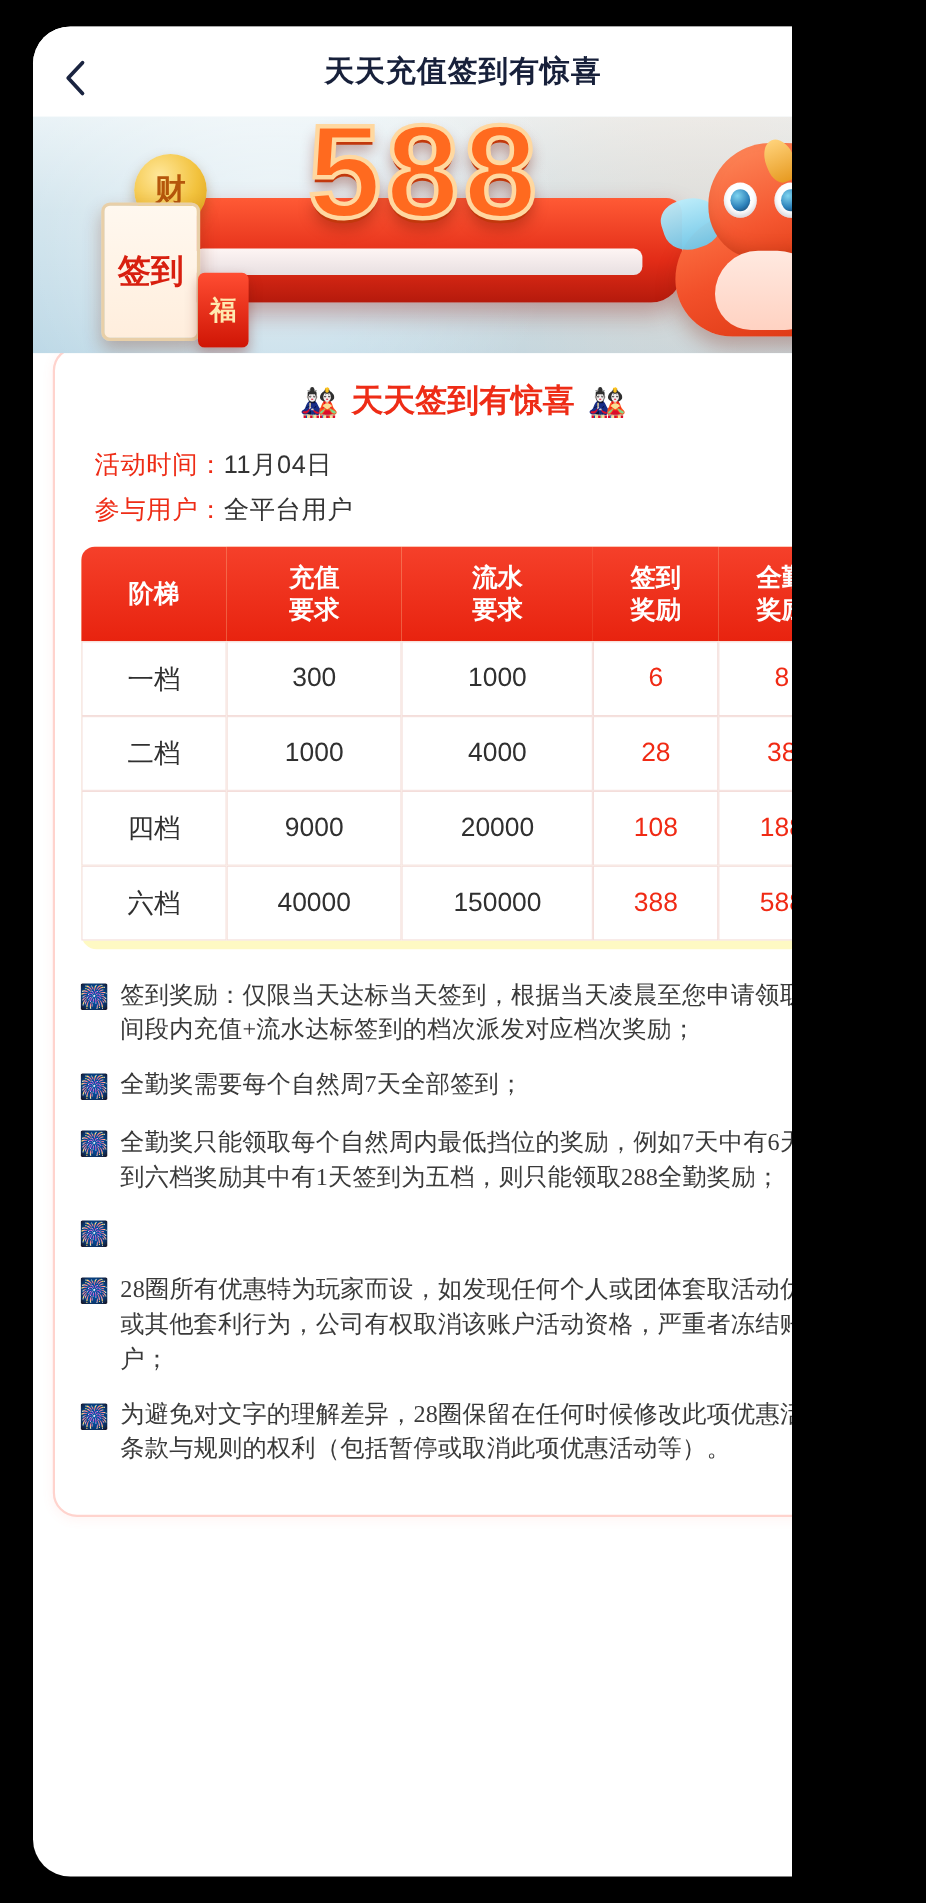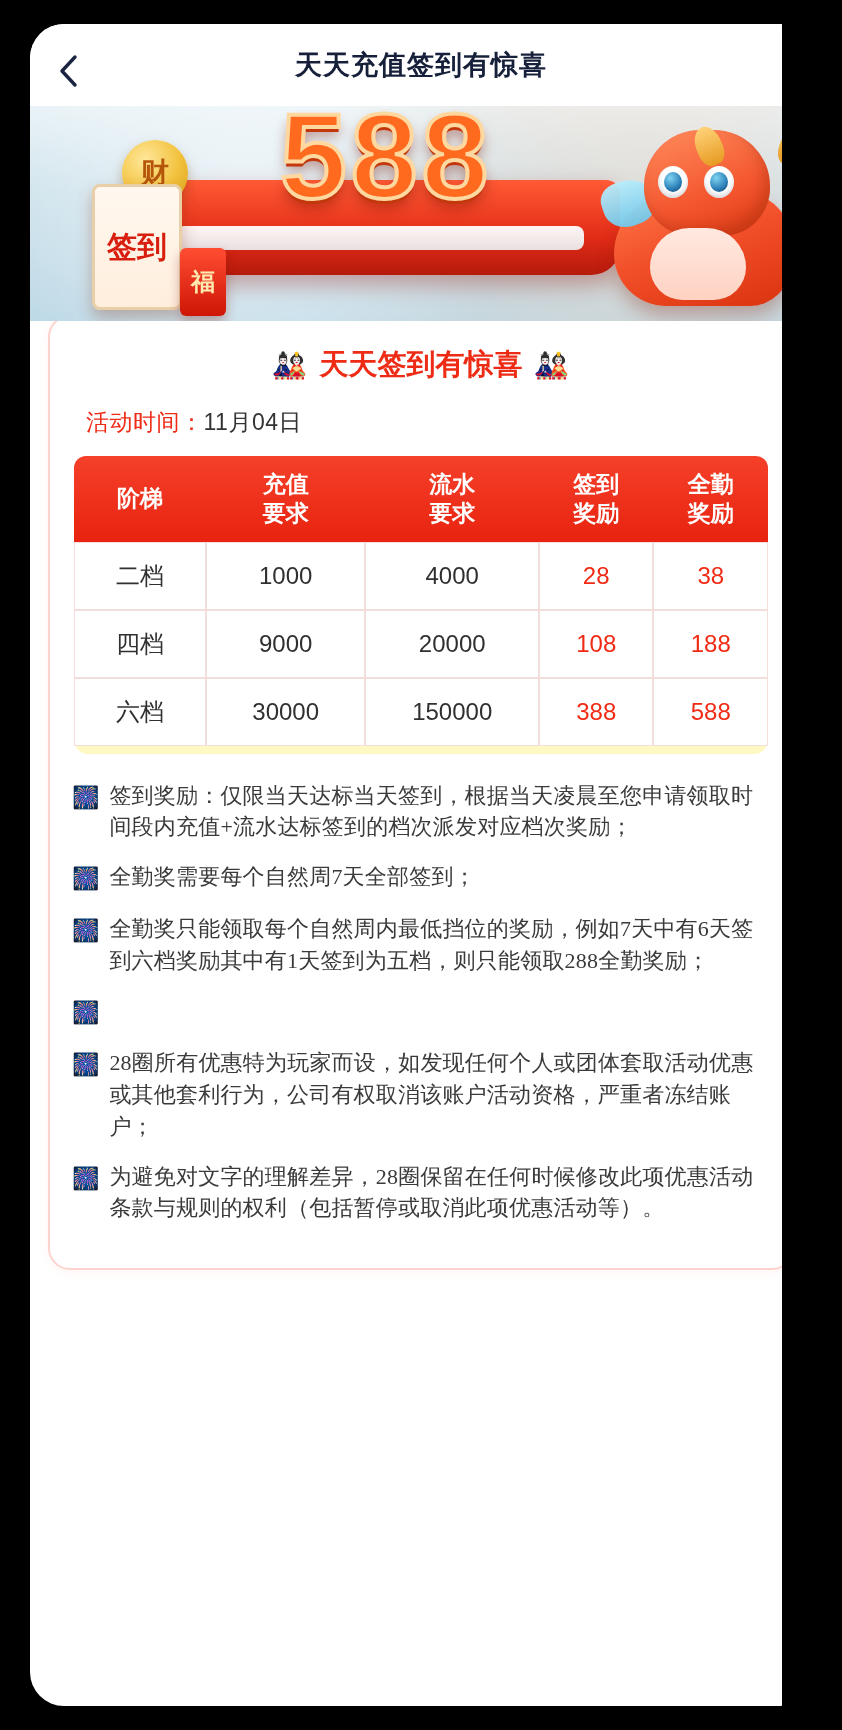--- a/index.html
+++ b/index.html
@@ -2,21 +2,21 @@
 <html lang="zh"><head>
 <meta charset="utf-8">
 <style>
   html, body {
     margin: 0;
     padding: 0;
     background: #000;
     font-family: "Liberation Sans", "DejaVu Sans", sans-serif;
   }
   #screen {
-    width: 782px;
+    width: 720px;
     height: 1730px;
     position: relative;
     background: #000;
     overflow: hidden;
   }
   .phone {
     position: absolute;
     left: 30px;
     top: 24px;
     width: 782px;
@@ -367,20 +367,23 @@
       <div class="card">
 
         <div class="card-title">
           <span class="title-emoji">🎎</span>
           <span>天天签到有惊喜</span>
           <span class="title-emoji">🎎</span>
         </div>
 
         <div class="meta-line">
           <span class="meta-label">活动时间：</span><span>11月04日</span>
+        </div>
+        <div class="meta-line">
+          <span class="meta-label">参与用户：</span><span>全平台用户</span>
         </div>
 
         <div class="table-wrap">
           <table class="tier-table">
             <colgroup>
               <col class="c1">
                 <col class="c2">
                 <col class="c3">
                 <col class="c4">
                 <col class="c5">
@@ -403,36 +406,43 @@
                   <div>奖励</div>
                 </th>
                 <th>
                   <div>全勤</div>
                   <div>奖励</div>
                 </th>
               </tr>
             </thead>
             <tbody>
               <tr>
+                <td>一档</td>
+                <td>300</td>
+                <td>1000</td>
+                <td class="reward">6</td>
+                <td class="reward">8</td>
+              </tr>
+              <tr>
                 <td>二档</td>
                 <td>1000</td>
                 <td>4000</td>
                 <td class="reward">28</td>
                 <td class="reward">38</td>
               </tr>
               <tr>
                 <td>四档</td>
                 <td>9000</td>
                 <td>20000</td>
                 <td class="reward">108</td>
                 <td class="reward">188</td>
               </tr>
               <tr>
                 <td>六档</td>
-                <td>30000</td>
+                <td>40000</td>
                 <td>150000</td>
                 <td class="reward">388</td>
                 <td class="reward">588</td>
               </tr>
             </tbody>
           </table>
         </div>
 
         <div class="rules">
           <div class="rule">

